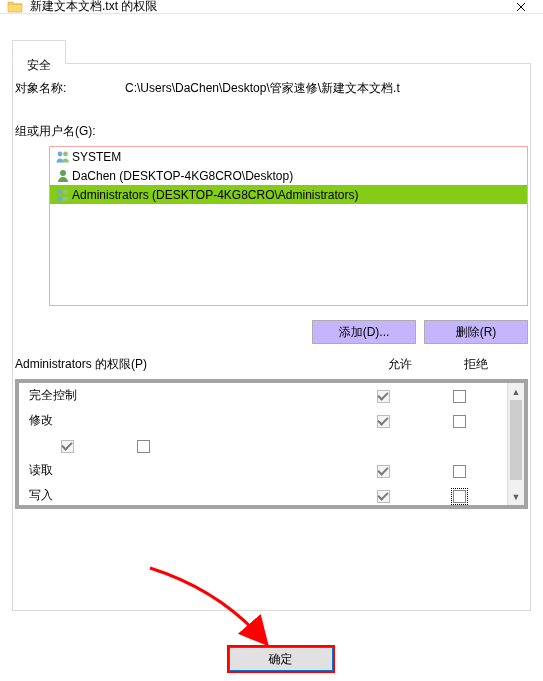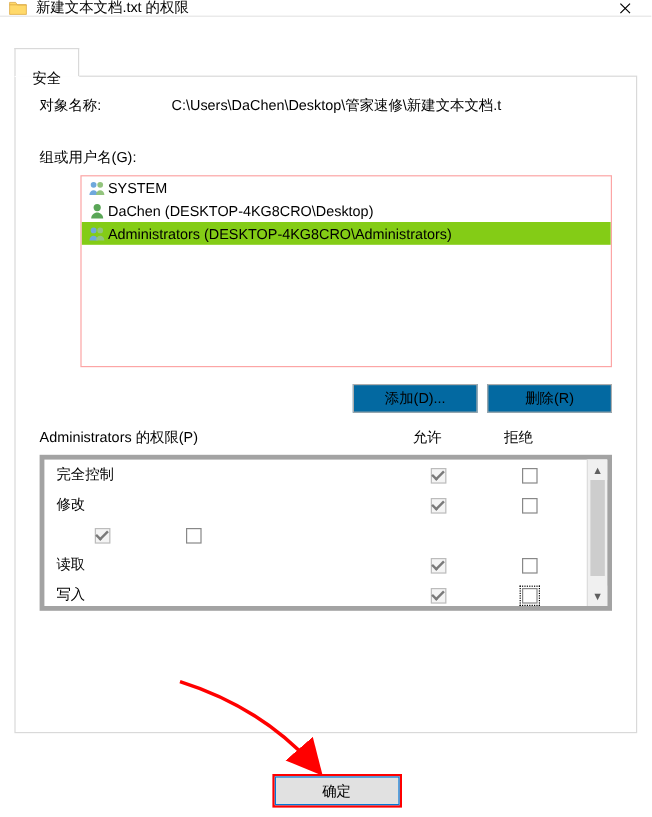--- a/index.html
+++ b/index.html
@@ -58,21 +58,21 @@
     border: 1px solid #d9d9d9;
     border-bottom: 1px solid #fff;
     border-radius: 0;
     font-size: 12px;
     position: relative;
     z-index: 2;
   }
   .tab-body {
     border: 1px solid #d9d9d9;
     background: #fff;
-    padding: 16px 20px 14px;
+    padding: 16px 2px 14px;
     margin-top: -1px;
     position: relative;
     min-height: 548px;
   }
   .row {
     display: flex;
     margin-bottom: 26px;
   }
   .obj-label { width: 110px; }
   .obj-value { flex: 1; white-space: nowrap; overflow: hidden; }
@@ -97,32 +97,32 @@
   .buttons-row {
     display: flex;
     justify-content: flex-end;
     gap: 8px;
     margin: 14px 0 12px;
   }
   .win-btn {
     width: 104px;
     height: 24px;
     border: 1px solid #adadad;
-    background: #0369a1;
+    background: #c4b5fd;
     font-family: inherit;
     font-size: 12px;
     cursor: pointer;
   }
   .perm-header {
     display: flex;
     margin-bottom: 6px;
     padding-right: 14px;
   }
   .perm-header .perm-title{ flex:1; }
-  .perm-header .col { width: 76px; text-align: left; }
+  .perm-header .col { width: 76px; text-align: center; }
   .perm-table-wrap {
     border: 4px solid #a3a3a3;
     height: 130px;
     display: flex;
   }
   .perm-table {
     flex: 1;
     overflow: hidden;
   }
   .perm-row {

